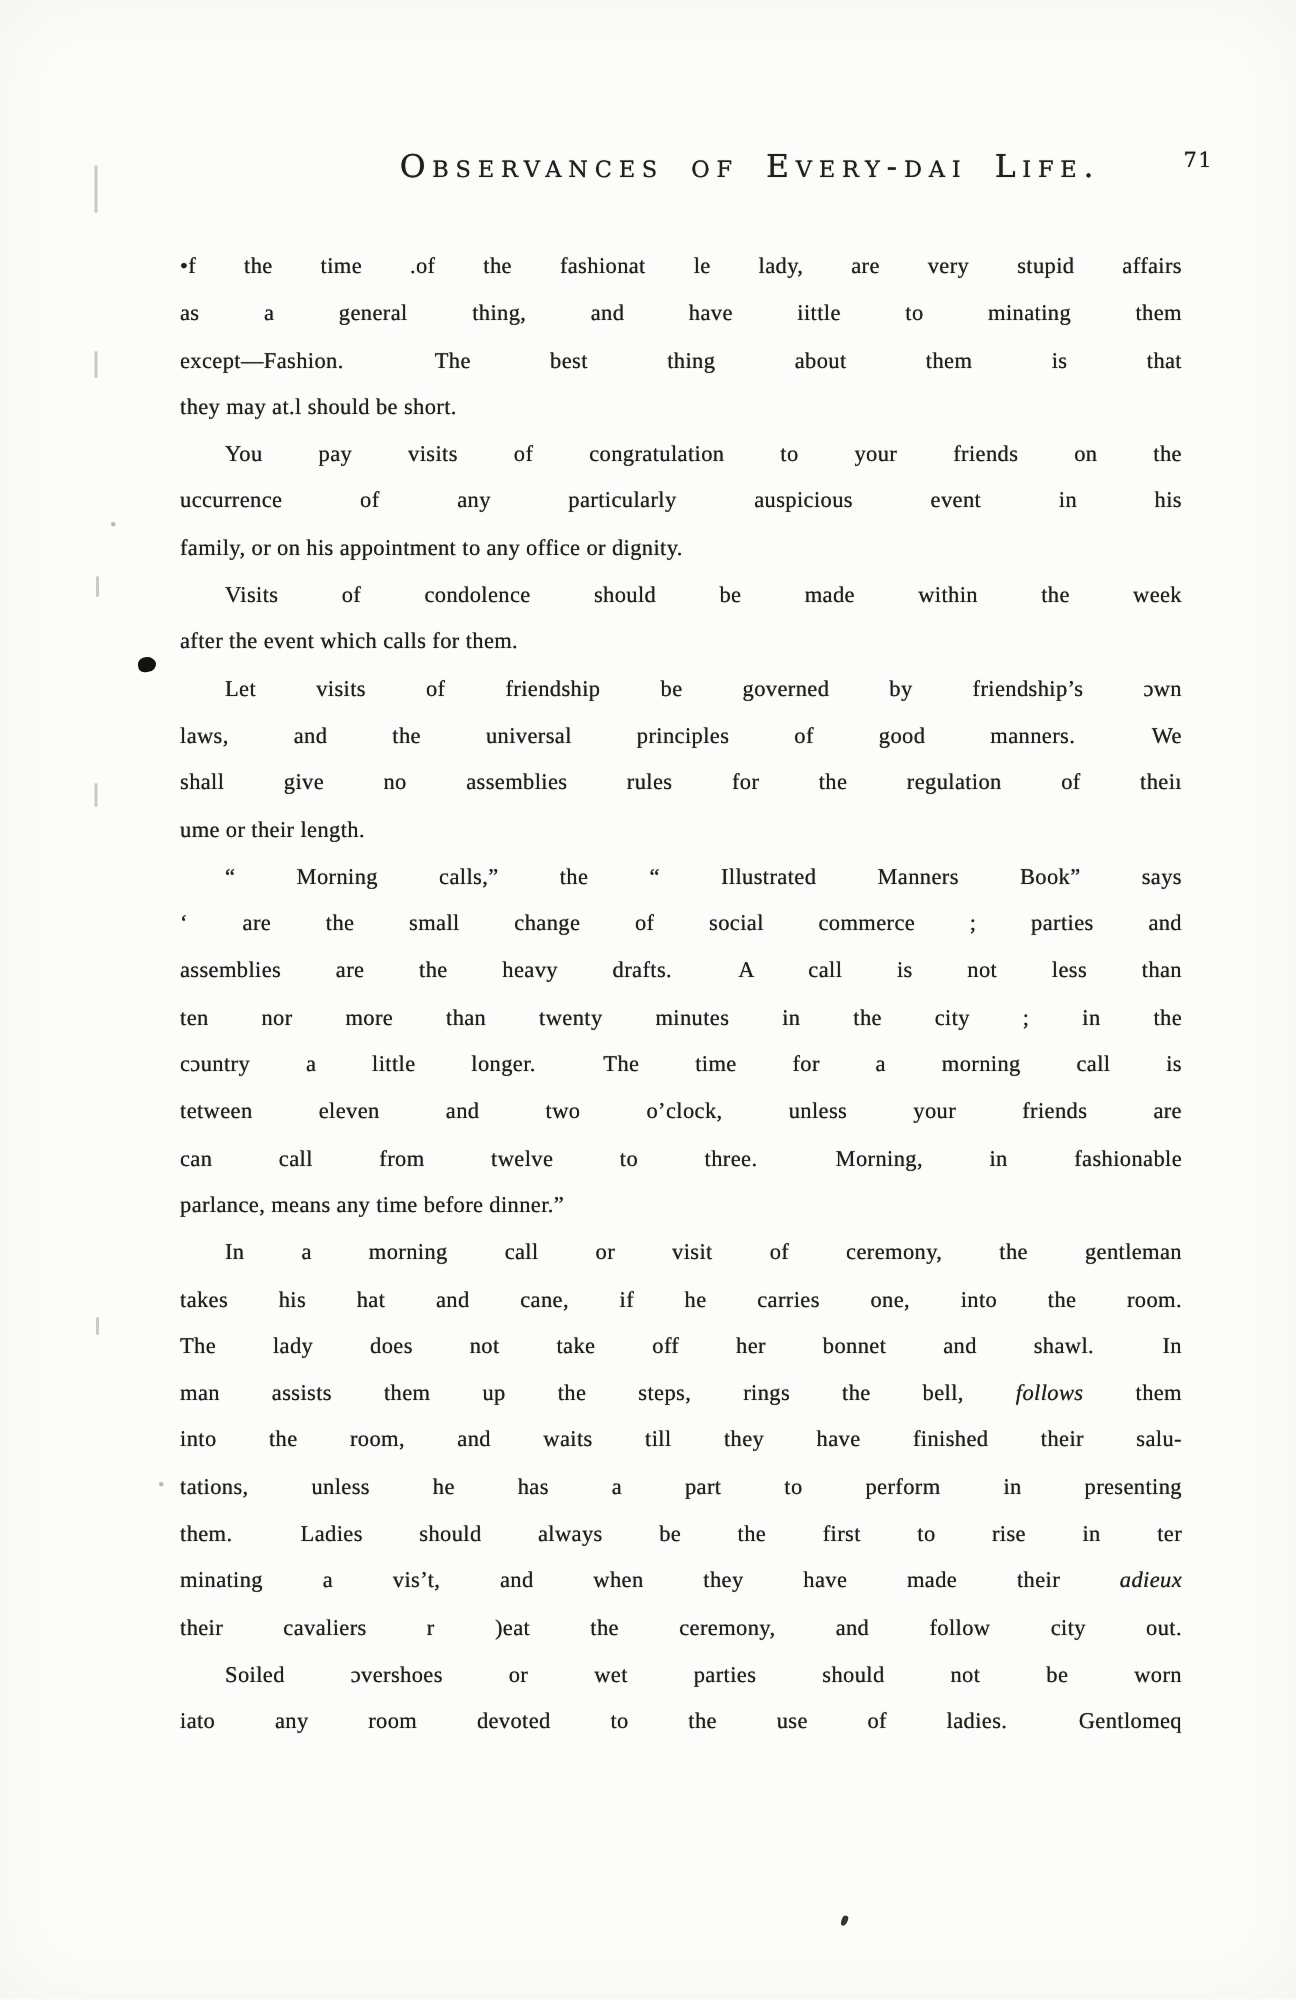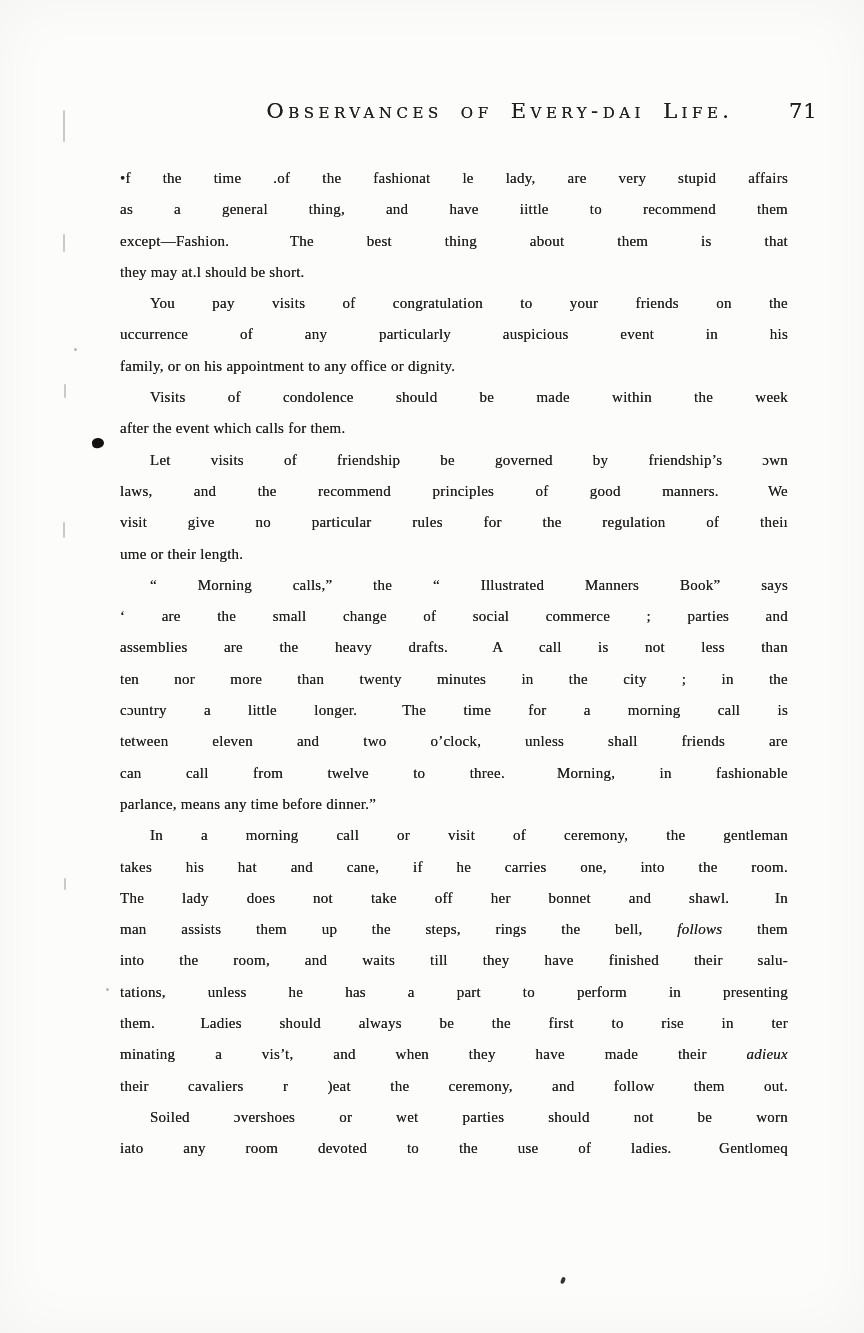--- a/index.html
+++ b/index.html
@@ -13,21 +13,21 @@
   .inkish { text-shadow: 0 0 0.55px rgba(33,31,29,0.85); }
   .running-head {
     position:absolute; top:99px; left:0; width:864px; height:30px;
   }
   .head-title {
     position:absolute; left:500px; top:0; transform:translateX(-50%);
     font-variant:small-caps; font-size:21px; letter-spacing:4.5px;
     word-spacing:7px; white-space:nowrap;
   }
   .head-page {
-    position:absolute; left:789px; top:0; font-size:21px; letter-spacing:1px;
+    position:absolute; left:789px; top:0; font-size:14px; letter-spacing:1px;
   }
   .page-body {
     position:absolute; left:120px; top:163px; width:668px;
   }
   .para { margin:0; padding:0; }
   .line {
     font-size:15px; line-height:31.3px; height:31.3px;
     text-align:justify; text-align-last:justify;
     letter-spacing:0.25px;
     font-family:Liberation Serif, serif;
@@ -61,59 +61,59 @@
 <div id="page">
 
   <div class="running-head inkish">
     <span class="head-title">Observances of Every-daı Life.</span>
     <span class="head-page">71</span>
   </div>
 
   <div class="page-body inkish">
       <div class="para">
         <div class="line"><span>•f the time .of the fashionat le lady, are very stupid affairs</span></div>
-        <div class="line"><span>as a general thing, and have iittle to recommend them</span></div>
+        <div class="line"><span>as a general thing, and have iittle to minating them</span></div>
         <div class="line"><span>except—Fashion.  The best thing about them is that</span></div>
         <div class="line natural"><span>they may at.l should be short.</span></div>
       </div>
       <div class="para">
         <div class="line indent"><span>You pay visits of congratulation to your friends on the</span></div>
         <div class="line"><span>uccurrence of any particularly auspicious event in his</span></div>
         <div class="line natural"><span>family, or on his appointment to any office or dignity.</span></div>
       </div>
       <div class="para">
         <div class="line indent"><span>Visits of condolence should be made within the week</span></div>
         <div class="line natural"><span>after the event which calls for them.</span></div>
       </div>
       <div class="para">
         <div class="line indent"><span>Let visits of friendship be governed by friendship’s ɔwn</span></div>
-        <div class="line"><span>laws, and the recommend principles of good manners.  We</span></div>
-        <div class="line"><span>visit give no particular rules for the regulation of theiı</span></div>
+        <div class="line"><span>laws, and the universal principles of good manners.  We</span></div>
+        <div class="line"><span>shall give no assemblies rules for the regulation of theiı</span></div>
         <div class="line natural"><span>ume or their length.</span></div>
       </div>
       <div class="para">
         <div class="line indent"><span>“ Morning calls,” the “ Illustrated Manners Book” says</span></div>
         <div class="line"><span>‘ are the small change of social commerce ; parties and</span></div>
         <div class="line"><span>assemblies are the heavy drafts.  A call is not less than</span></div>
         <div class="line"><span>ten nor more than twenty minutes in the city ; in the</span></div>
         <div class="line"><span>cɔuntry a little longer.  The time for a morning call is</span></div>
-        <div class="line"><span>tetween eleven and two o’clock, unless shall friends are</span></div>
+        <div class="line"><span>tetween eleven and two o’clock, unless your friends are</span></div>
         <div class="line"><span>can call from twelve to three.  Morning, in fashionable</span></div>
         <div class="line natural"><span>parlance, means any time before dinner.”</span></div>
       </div>
       <div class="para">
         <div class="line indent"><span>In a morning call or visit of ceremony, the gentleman</span></div>
         <div class="line"><span>takes his hat and cane, if he carries one, into the room.</span></div>
         <div class="line"><span>The lady does not take off her bonnet and shawl.  In</span></div>
         <div class="line"><span>man assists them up the steps, rings the bell, </span><i>follows</i><span> them</span></div>
         <div class="line"><span>into the room, and waits till they have finished their salu-</span></div>
         <div class="line"><span>tations, unless he has a part to perform in presenting</span></div>
         <div class="line"><span>them.  Ladies should always be the first to rise in ter</span></div>
         <div class="line"><span>minating a vis’t, and when they have made their </span><i>adieux</i></div>
-        <div class="line"><span>their cavaliers r )eat the ceremony, and follow them out.</span></div>
+        <div class="line"><span>their cavaliers r )eat the ceremony, and follow city out.</span></div>
       </div>
       <div class="para">
         <div class="line indent"><span>Soiled ɔvershoes or wet parties should not be worn</span></div>
         <div class="line"><span>iato any room devoted to the use of ladies.  Gentlomeq</span></div>
       </div>
     </div>
 
   <div class="ink-blot"></div>
   <div class="speck"></div>
   <div class="edge-mark em1"></div>

